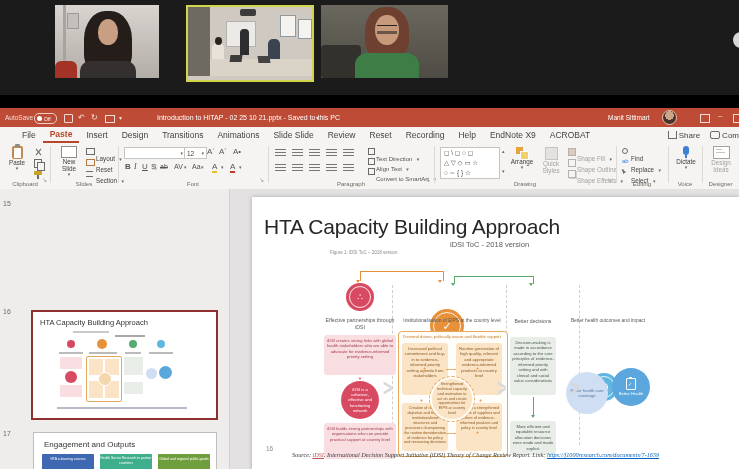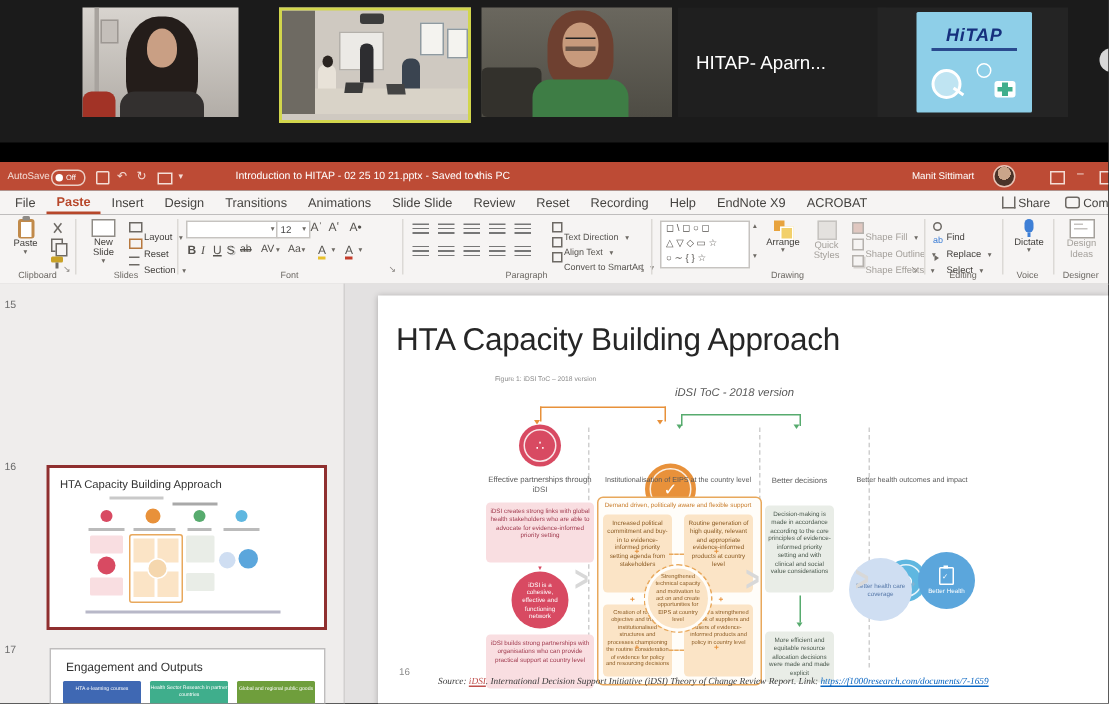--- a/index.html
+++ b/index.html
@@ -117,36 +117,21 @@
     </div>
 
     <div class="vtile" style="left:321px;width:127px;background:linear-gradient(#6a675e,#4e4c44);">
       <div class="ab" style="left:0;top:40px;width:40px;height:33px;background:#33312c;border-radius:4px;"></div>
       <div class="ab" style="left:44px;top:2px;width:44px;height:52px;background:#6e4030;border-radius:45% 45% 35% 35%;"></div>
       <div class="ab" style="left:54px;top:10px;width:24px;height:30px;background:#c79a7c;border-radius:48%;"></div>
       <div class="ab" style="left:56px;top:20px;width:20px;height:5px;border-top:1px solid #222;border-bottom:3px solid rgba(30,30,30,.55);"></div>
       <div class="ab" style="left:34px;top:48px;width:64px;height:25px;background:#3e7d45;border-radius:12px 12px 0 0;"></div>
     </div>
 
-    <div class="vtile namecard" style="left:452px;width:127px;">
-      <span>HITAP- Aparn...</span>
-    </div>
-
-    <div class="vtile" style="left:585px;width:127px;background:#242424;">
-      <div class="poster ab" style="left:26px;top:3px;width:77px;height:67px;">
-        <div class="poster-title">HiTAP</div>
-        <div class="ab" style="left:10px;top:24px;width:57px;height:2px;background:#2a4a8e;"></div>
-        <div class="ab" style="left:10px;top:38px;width:16px;height:16px;border:2px solid #fff;border-radius:50%;background:#bfe4f2;"></div>
-        <div class="ab" style="left:24px;top:52px;width:8px;height:2px;background:#fff;transform:rotate(35deg);"></div>
-        <div class="ab" style="left:52px;top:46px;width:14px;height:11px;background:#fff;border-radius:2px;"></div>
-        <div class="ab" style="left:57px;top:47px;width:4px;height:9px;background:#3fae8c;"></div>
-        <div class="ab" style="left:54px;top:50px;width:10px;height:3px;background:#3fae8c;"></div>
-        <div class="ab" style="left:40px;top:34px;width:8px;height:8px;border:1px solid #fff;border-radius:50%;"></div>
-      </div>
-    </div>
+
 
     <div class="ab" style="left:733px;top:32px;width:16px;height:16px;border-radius:50%;background:#d8d8d8;"></div>
   </div>
 
   <div class="recbar">
     <div class="recdot"></div>
     <div class="reclabel">Recording</div>
   </div>
 
   <div class="titlebar">
@@ -167,21 +152,21 @@
       <span>Search</span>
     </div>
     <span class="tb-txt ab nw" style="left:608px;top:6px;color:#ffffff;">Manit Sittimart</span>
     <span class="avatar" style="left:662px;top:2px;"></span>
     <span class="ab" style="left:700px;top:6px;width:8px;height:7px;border:1px solid #f4ddd6;"></span>
     <span class="tb-glyph ab" style="left:718px;top:4px;">–</span>
     <span class="ab" style="left:733px;top:6px;width:7px;height:7px;border:1px solid #f4ddd6;"></span>
   </div>
 
   <div class="tabsrow">
-    <span class="rtab" style="margin-left:3px;">File</span>
+    <span class="rtab" style="margin-left:15px;">File</span>
     <span class="rtab active">Paste</span>
     <span class="rtab">Insert</span>
     <span class="rtab">Design</span>
     <span class="rtab">Transitions</span>
     <span class="rtab">Animations</span>
     <span class="rtab">Slide Slide</span>
     <span class="rtab">Review</span>
     <span class="rtab">Reset</span>
     <span class="rtab">Recording</span>
     <span class="rtab">Help</span>
@@ -423,21 +408,21 @@
         </div>
         <div class="ab tc" style="left:124px;top:21px;width:52px;height:17px;background:#6f9e3c;border-radius:1px;color:#fff;font-size:3.4px;line-height:1.4;padding-top:3px;box-sizing:border-box;">
           <span>Global and regional public goods</span>
         </div>
       </div>
     </div>
 
     <div class="slide">
       <div class="stitle ab nw" style="left:12px;top:18px;">HTA Capacity Building Approach</div>
       <div class="ab nw" style="left:78px;top:53px;font-size:4.5px;color:#8a8a8a;">Figure 1: iDSI ToC – 2018 version</div>
-      <div class="ab nw" style="left:198px;top:60px;font-size:7.5px;color:#595959;font-style:italic;">iDSI ToC - 2018 version</div>
+      <div class="ab nw" style="left:198px;top:43px;font-size:7.5px;color:#595959;">iDSI ToC - 2018 version</div>
 
       <div class="ab" style="left:108px;top:74px;width:82px;height:9px;border-top:1.5px solid #e8913a;border-left:1.5px solid #e8913a;border-right:1.5px solid #e8913a;"></div>
       <div class="arrowhead ab" style="left:104px;top:83px;"></div>
       <div class="arrowhead ab" style="left:186px;top:83px;"></div>
       <div class="ab" style="left:202px;top:79px;width:78px;height:7px;border-top:1.5px solid #57ab6e;border-left:1.5px solid #57ab6e;border-right:1.5px solid #57ab6e;"></div>
       <div class="arrowhead green ab" style="left:199px;top:86px;"></div>
       <div class="arrowhead green ab" style="left:277px;top:86px;"></div>
 
       <div class="circ ring ab" style="left:94px;top:86px;width:28px;height:28px;background:#d84a62;color:#fff;font-size:9px;">∴</div>
       <div class="circ ring ab" style="left:178px;top:84px;width:34px;height:34px;background:#e8913a;color:#fff;font-size:11px;">✓</div>

